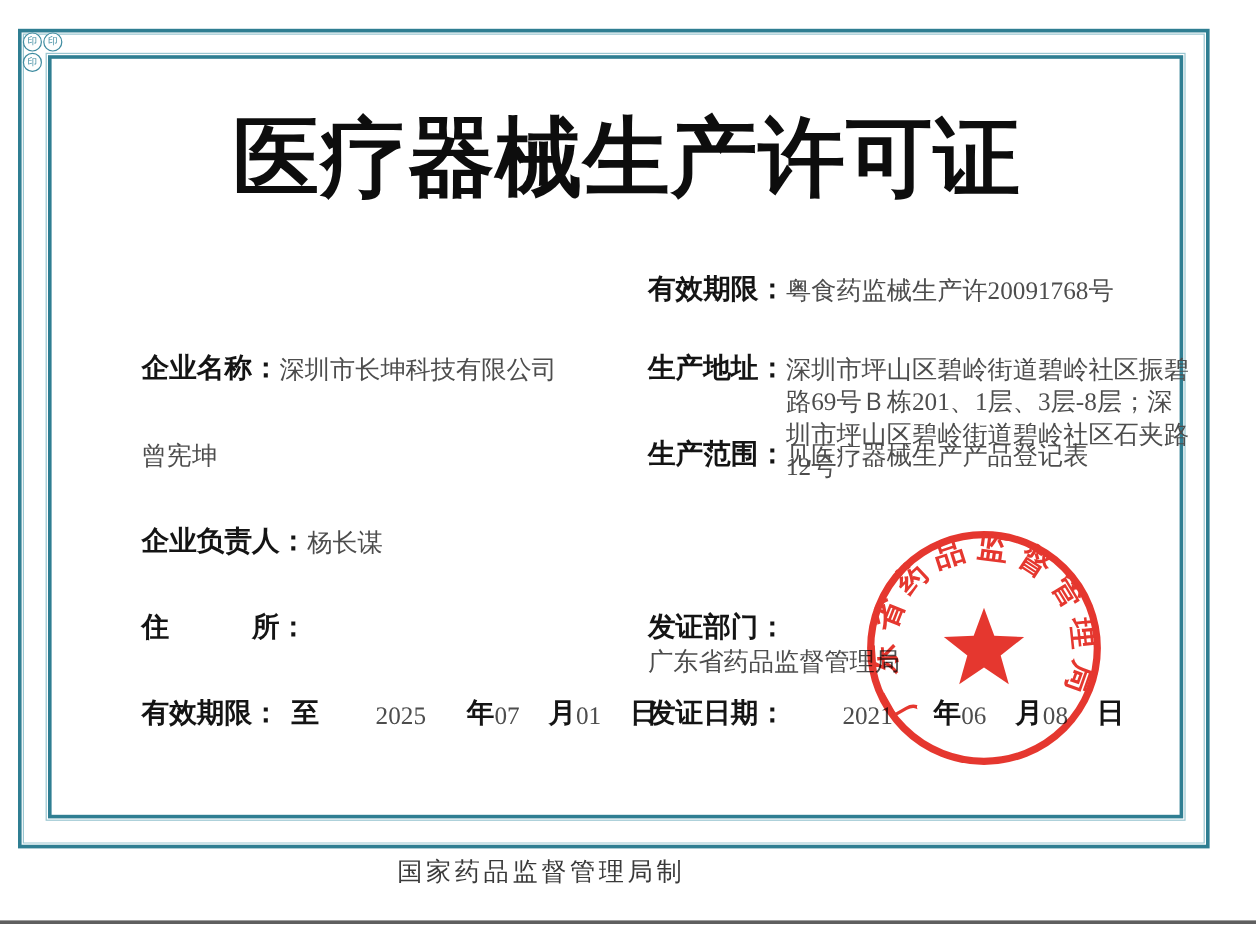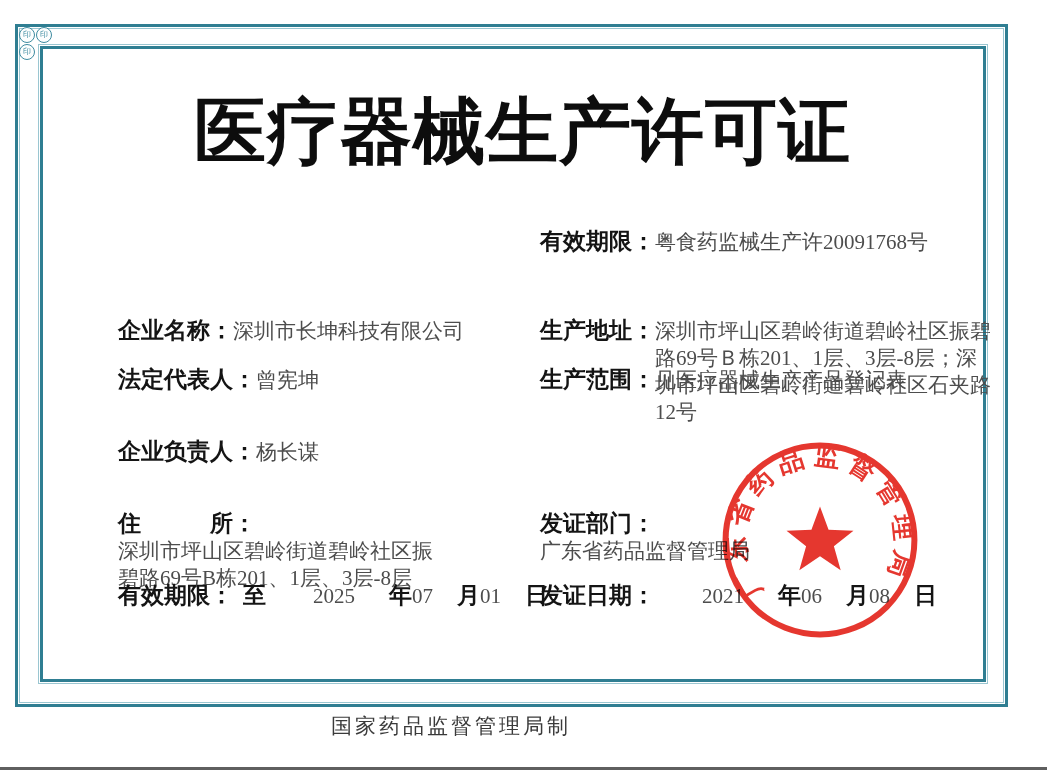--- a/index.html
+++ b/index.html
@@ -53,21 +53,21 @@
   .unit { font-size:23px; font-weight:bold; color:#141414; line-height:27px; }
   .num  { font-size:21px; color:#4d4d4d; line-height:27px; padding-top:1px;
           font-family:"Liberation Serif","DejaVu Serif",serif; }
   .ml10 { margin-left:10px; }
   .ml20 { } .ml24 { margin-left:24px; }
   .ml30 { margin-left:47px; } .ml34 { margin-left:34px; }
   
   .col-left  { left:118px; }
   .col-right { left:540px; }
   .row-license   { top:228px; }
-  .row-company   { top:294px;margin-top:23px; }
+  .row-company   { top:294px; }
   .row-legal     { top:366px; }
   .row-manager   { top:438px; }
   .row-residence { top:510px;flex-direction:column; }
   .row-validity  { top:582px; }
   
   .seal {
     position:absolute; left:717px; top:437px; width:206px; height:206px;
     opacity:.92; mix-blend-mode:multiply; pointer-events:none;
   }
   
@@ -104,37 +104,35 @@
     <span class="label">企业名称：</span>
     <span class="value">深圳市长坤科技有限公司</span>
   </div>
 
   <div class="field col-right row-company">
     <span class="label">生产地址：</span>
     <span class="value w342">深圳市坪山区碧岭街道碧岭社区振碧路69号Ｂ栋201、1层、3层-8层；深圳市坪山区碧岭街道碧岭社区石夹路12号</span>
   </div>
 
   <div class="field col-left row-legal">
-    <span class="label">法定代表人：</span>
     <span class="value">曾宪坤</span>
   </div>
 
   <div class="field col-right row-legal">
     <span class="label">生产范围：</span>
     <span class="value">见医疗器械生产产品登记表</span>
   </div>
 
   <div class="field col-left row-manager">
     <span class="label">企业负责人：</span>
     <span class="value">杨长谋</span>
   </div>
 
   <div class="field col-left row-residence">
     <span class="label">住　　　所：</span>
-    <span class="value w320">深圳市坪山区碧岭街道碧岭社区振碧路69号B栋201、1层、3层-8层</span>
   </div>
 
   <div class="field col-right row-residence">
     <span class="label">发证部门：</span>
     <span class="value">广东省药品监督管理局</span>
   </div>
 
   <div class="field col-left row-validity">
     <span class="label">有效期限：</span>
     <span class="unit ml10">至</span>

